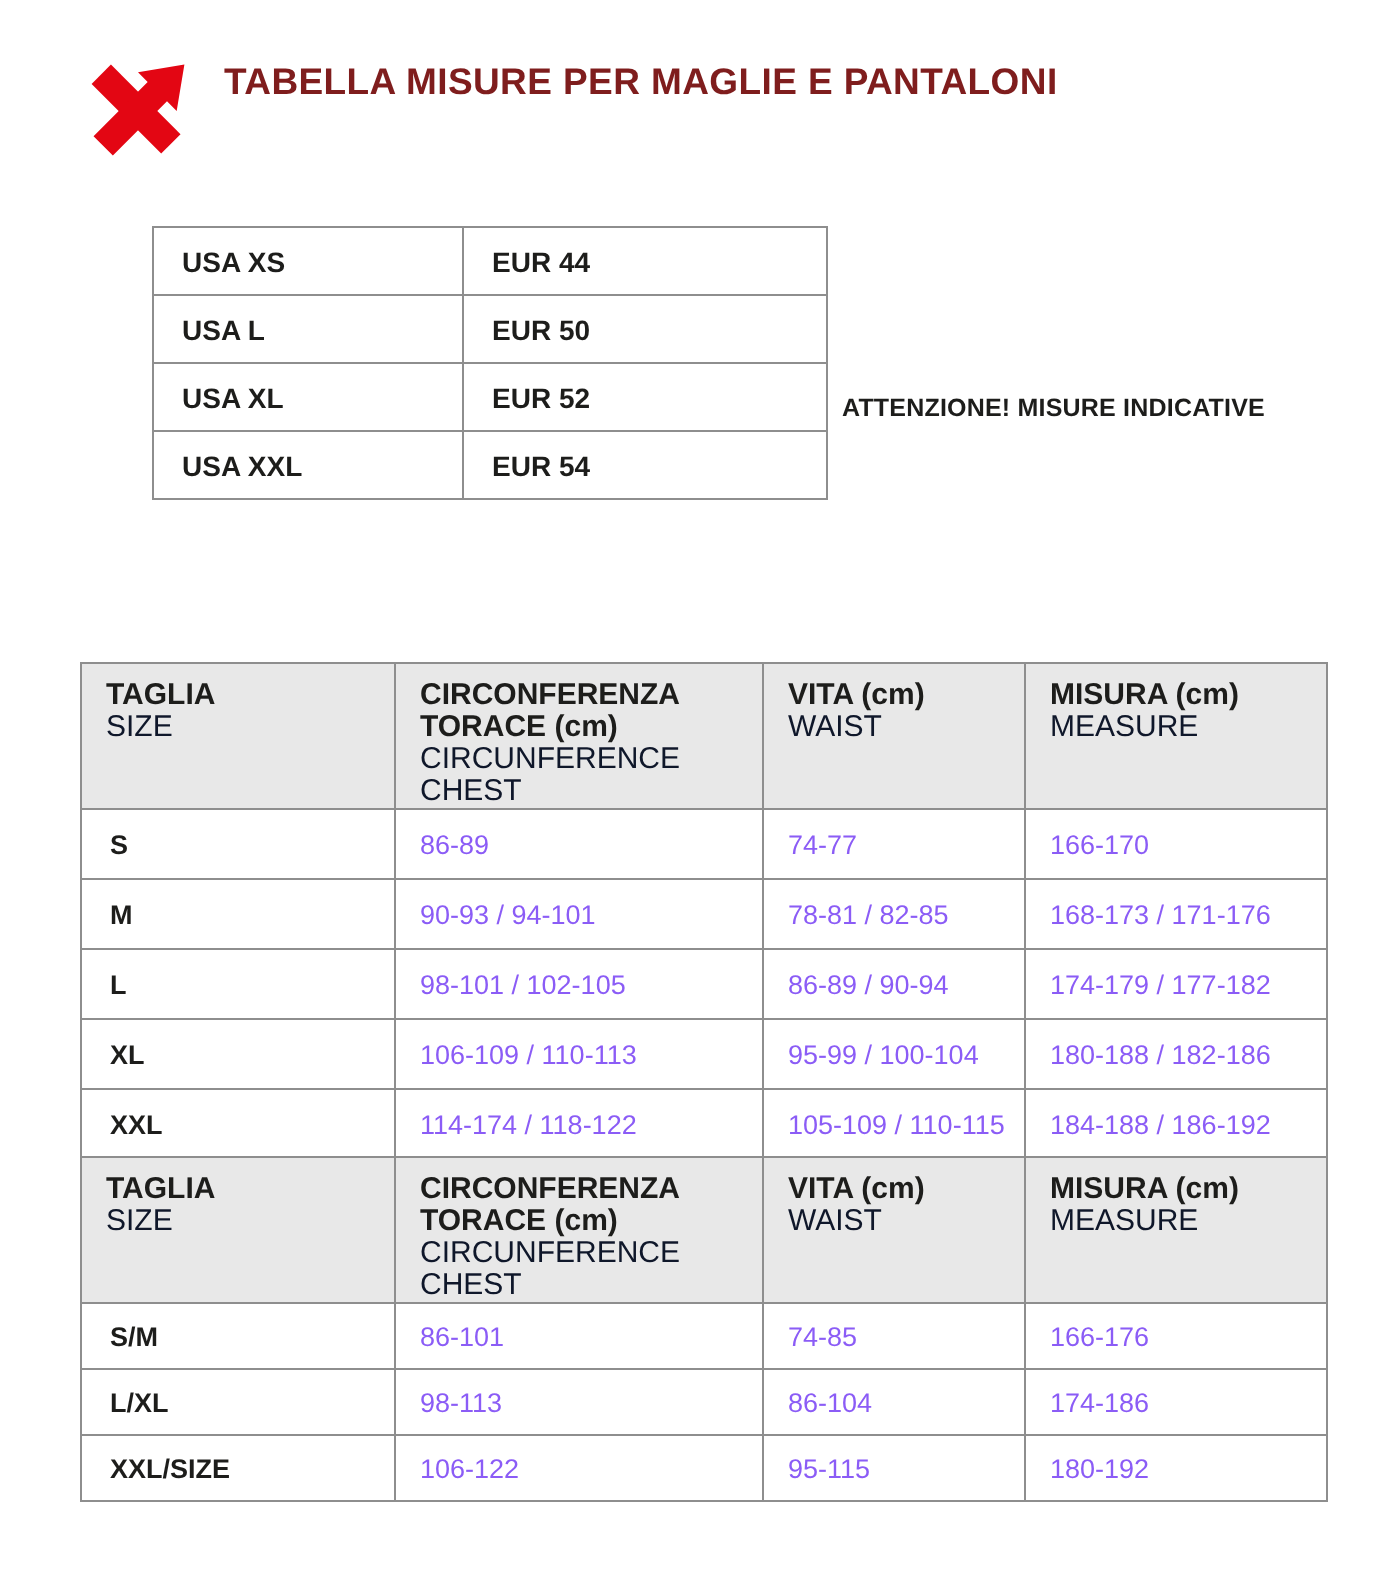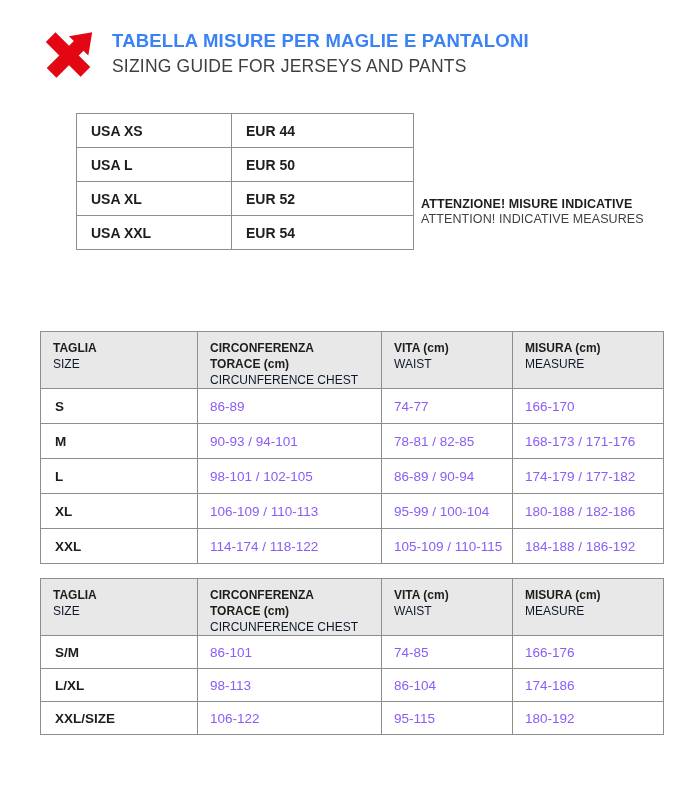--- a/index.html
+++ b/index.html
@@ -10,21 +10,21 @@
     color: #1d1d1b;
     position: relative;
     overflow: hidden;
   }
   .page { position: relative; width: 700px; height: 787px; }
 
   
   .header { position: absolute; left: 40px; top: 28px; display: flex; align-items: flex-start; }
   .logo { width: 58px; height: 55px; display: block; flex: 0 0 auto; }
   .titles { margin-left: 14px; padding-top: 2px; }
-  .title { font-size: 18.5px; font-weight: bold; letter-spacing: 0.2px; color: #3b82f6; }
+  .title { font-size: 18.5px; font-weight: bold; letter-spacing: 0.2px; color: #7f1d1d; }
   .subtitle { font-size: 17.5px; font-weight: normal; color: #3f3f3e; margin-top: 4px; letter-spacing: 0.2px; }
 
   table { border-collapse: collapse; table-layout: fixed; }
 
   
   .conv-table { position: absolute; left: 40px; top: 113px; margin-left: 36px; }
   .conv-table td {
     border: 1px solid #8e8e8e;
     height: 34px;
     font-weight: bold;
@@ -44,21 +44,21 @@
   
   .size-table { position: absolute; left: 40px; }
   .size-table.jersey { top: 331px; }
   .size-table.pants  { top: 578px; }
   .size-table th, .size-table td { border: 1px solid #8e8e8e; text-align: left; }
   .size-table th {
     background: #e8e8e8;
     height: 44px;
     vertical-align: top;
     padding: 8px 16px 0 12px;
-    font-size: 12px;
+    font-size: 15px;
     line-height: 16px;
     font-weight: normal;
   }
   .size-table th .h-bold { display: block; font-weight: bold; color: #1d1d1b; }
   .size-table th .h-reg  { display: block; color: #0f172a; }
   .size-table td {
     height: 35px;
     vertical-align: middle;
     font-size: 13.5px;
     color: #8b5cf6;
@@ -77,21 +77,20 @@
     <span class="logo">
       <svg viewBox="0 0 60 56" width="58" height="55" xmlns="http://www.w3.org/2000/svg" aria-hidden="true">
         <g fill="#e30613">
           <polygon points="16,4 52,40 42,50 6,14"></polygon>
           <path d="M7,41 L35,13 L30,8 L54,4 L50,28 L45,23 L17,51 Z"></path>
         </g>
       </svg>
     </span>
     <div class="titles">
       <div class="title">TABELLA MISURE PER MAGLIE E PANTALONI</div>
-      <div class="subtitle">SIZING GUIDE FOR JERSEYS AND PANTS</div>
     </div>
   </header>
 
   <table class="conv-table">
     <tbody>
       <tr>
         <td class="c1">USA XS</td>
         <td class="c2">EUR 44</td>
       </tr>
       <tr>
@@ -104,21 +103,20 @@
       </tr>
       <tr>
         <td class="c1">USA XXL</td>
         <td class="c2">EUR 54</td>
       </tr>
     </tbody>
   </table>
 
   <div class="notice">
     <div class="notice-bold">ATTENZIONE! MISURE INDICATIVE</div>
-    <div class="notice-reg">ATTENTION! INDICATIVE MEASURES</div>
   </div>
 
   <table class="size-table jersey">
     <thead>
       <tr>
         <th class="w1">
           <span class="h-bold">TAGLIA</span>
           <span class="h-reg">SIZE</span>
         </th>
         <th class="w2">

